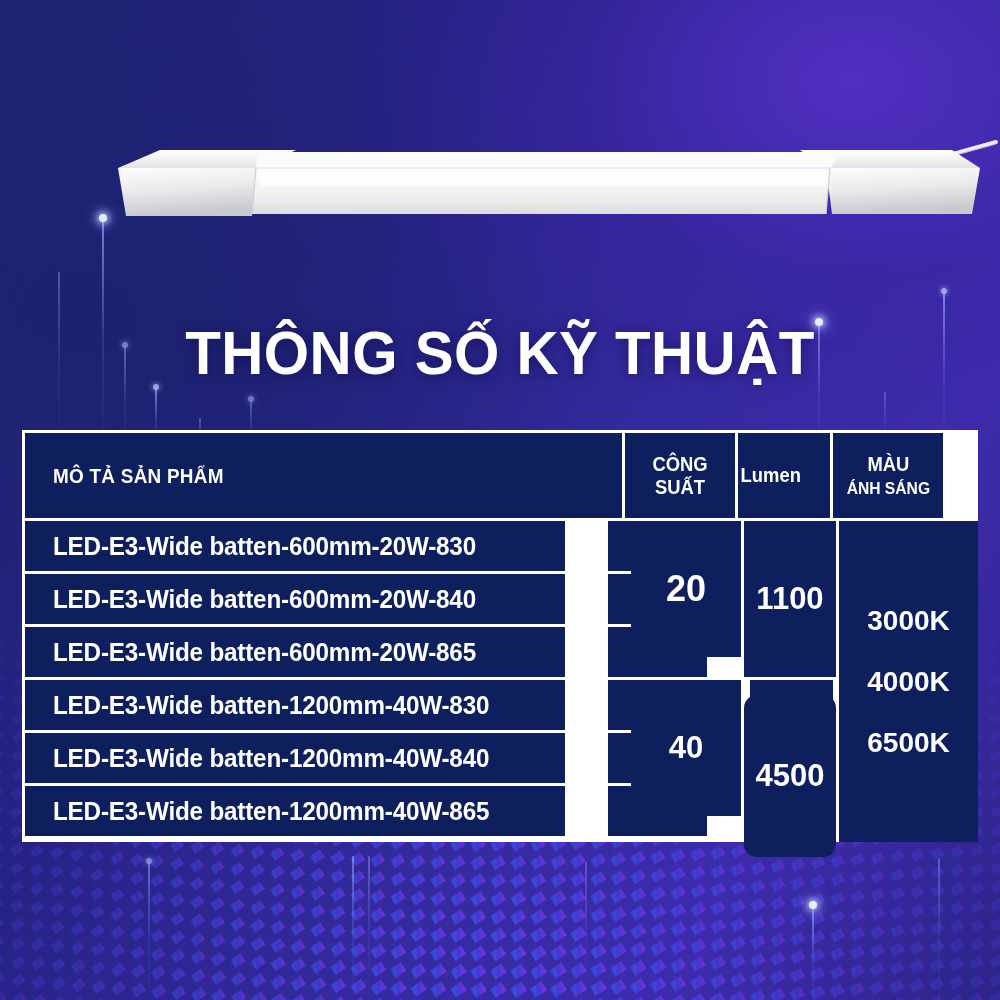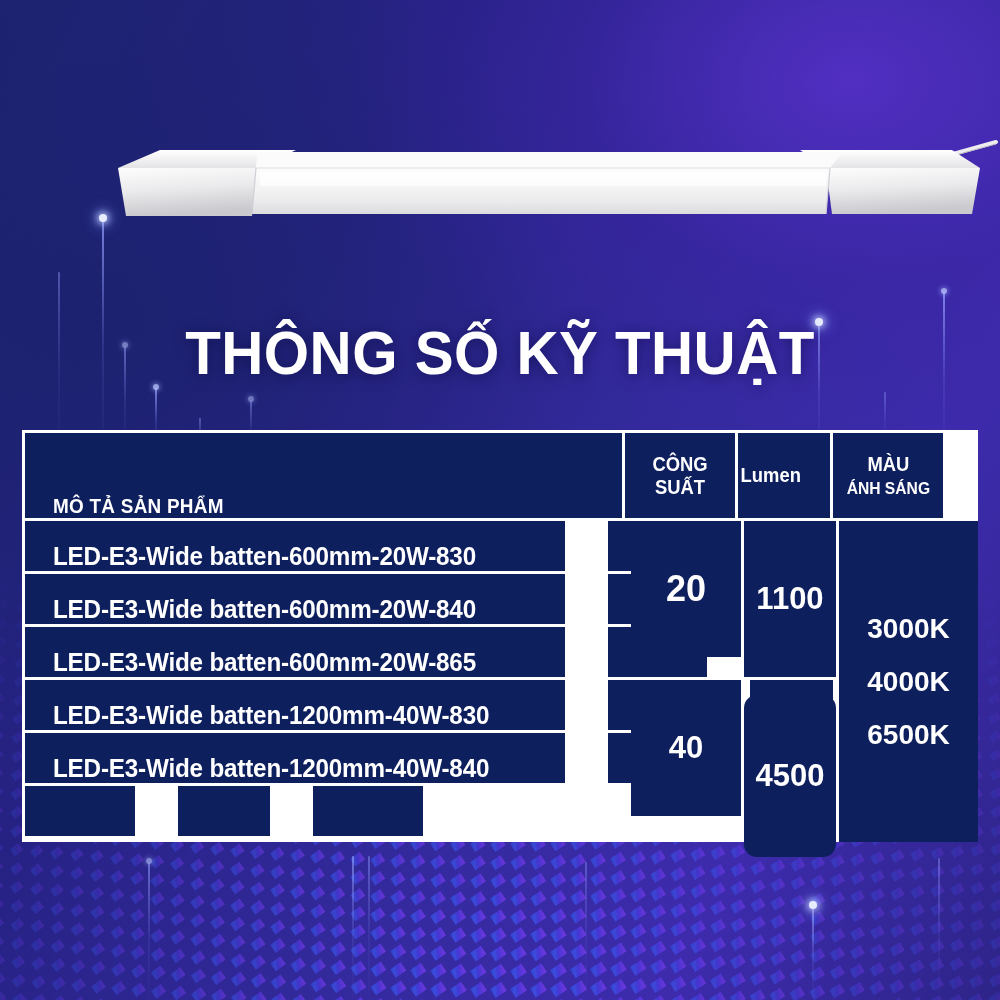--- a/index.html
+++ b/index.html
@@ -92,21 +92,21 @@
   .trow + .trow { margin-top:3px;gap:40px; }
   .cell {
     background:#0e1f5e;
     color:#ffffff;
     display:flex;
     align-items:center;
     overflow:hidden;
   }
   .cell + .cell { margin-left:3px; }
 
-  .c-desc  { width:597px; padding-left:28px;align-items:flex-end; }
+  .c-desc  { width:597px; padding-left:28px; }
   .c-watt  { width:110px; justify-content:center; }
   .c-lum   { width:92px;  justify-content:flex-start; }
   .c-color { width:110px; justify-content:center; }
 
   
   .hrow .cell { height:85px; }
   .hdr-desc {
     font-size:21px; font-weight:bold; letter-spacing:0.3px;
     transform:scaleX(0.9); transform-origin:left center;
   }
@@ -135,21 +135,21 @@
     align-items:center;
     justify-content:center;
     font-weight:bold;
   }
   #m-watt20  { left:606px; top:88px;  width:110px; height:136px; font-size:36px; }
   #m-watt40  { left:606px; top:247px; width:110px; height:136px; font-size:31px; }
   #m-lum20   { left:719px; top:88px;  width:92px;  height:156px; font-size:31px; }
   #m-lum40   { left:719px; top:262px; width:92px;  height:162px; font-size:31px;border-radius:13px; }
   #m-colors  {
     left:814px; top:88px; width:139px; height:321px;
-    flex-direction:column; justify-content:center; gap:21px;
+    flex-direction:column; justify-content:center; gap:29px;
     font-size:28px;
   }
 </style>
 </head>
 <body>
 
 <div id="stage">
 
   <svg class="matrix" viewBox="0 0 1120 470" preserveAspectRatio="none">
     <defs>
@@ -1797,20 +1797,23 @@
     </div>
     <div class="trow prow">
       <div class="cell c-desc">
           <span class="desc-txt">LED-E3-Wide batten-1200mm-40W-840</span>
         </div>
       <div class="cell c-watt"></div>
       <div class="cell c-lum"></div>
       <div class="cell c-color"></div>
     </div>
     <div class="trow prow">
+      <div class="cell c-desc">
+          <span class="desc-txt">LED-E3-Wide batten-1200mm-40W-865</span>
+        </div>
       <div class="cell c-watt"></div>
       <div class="cell c-lum"></div>
       <div class="cell c-color"></div>
     </div>
 
     <div class="merged" id="m-watt20">20</div>
     <div class="merged" id="m-watt40">40</div>
     <div class="merged" id="m-lum20">1100</div>
     <div class="merged" id="m-lum40">4500</div>
     <div class="merged" id="m-colors">

